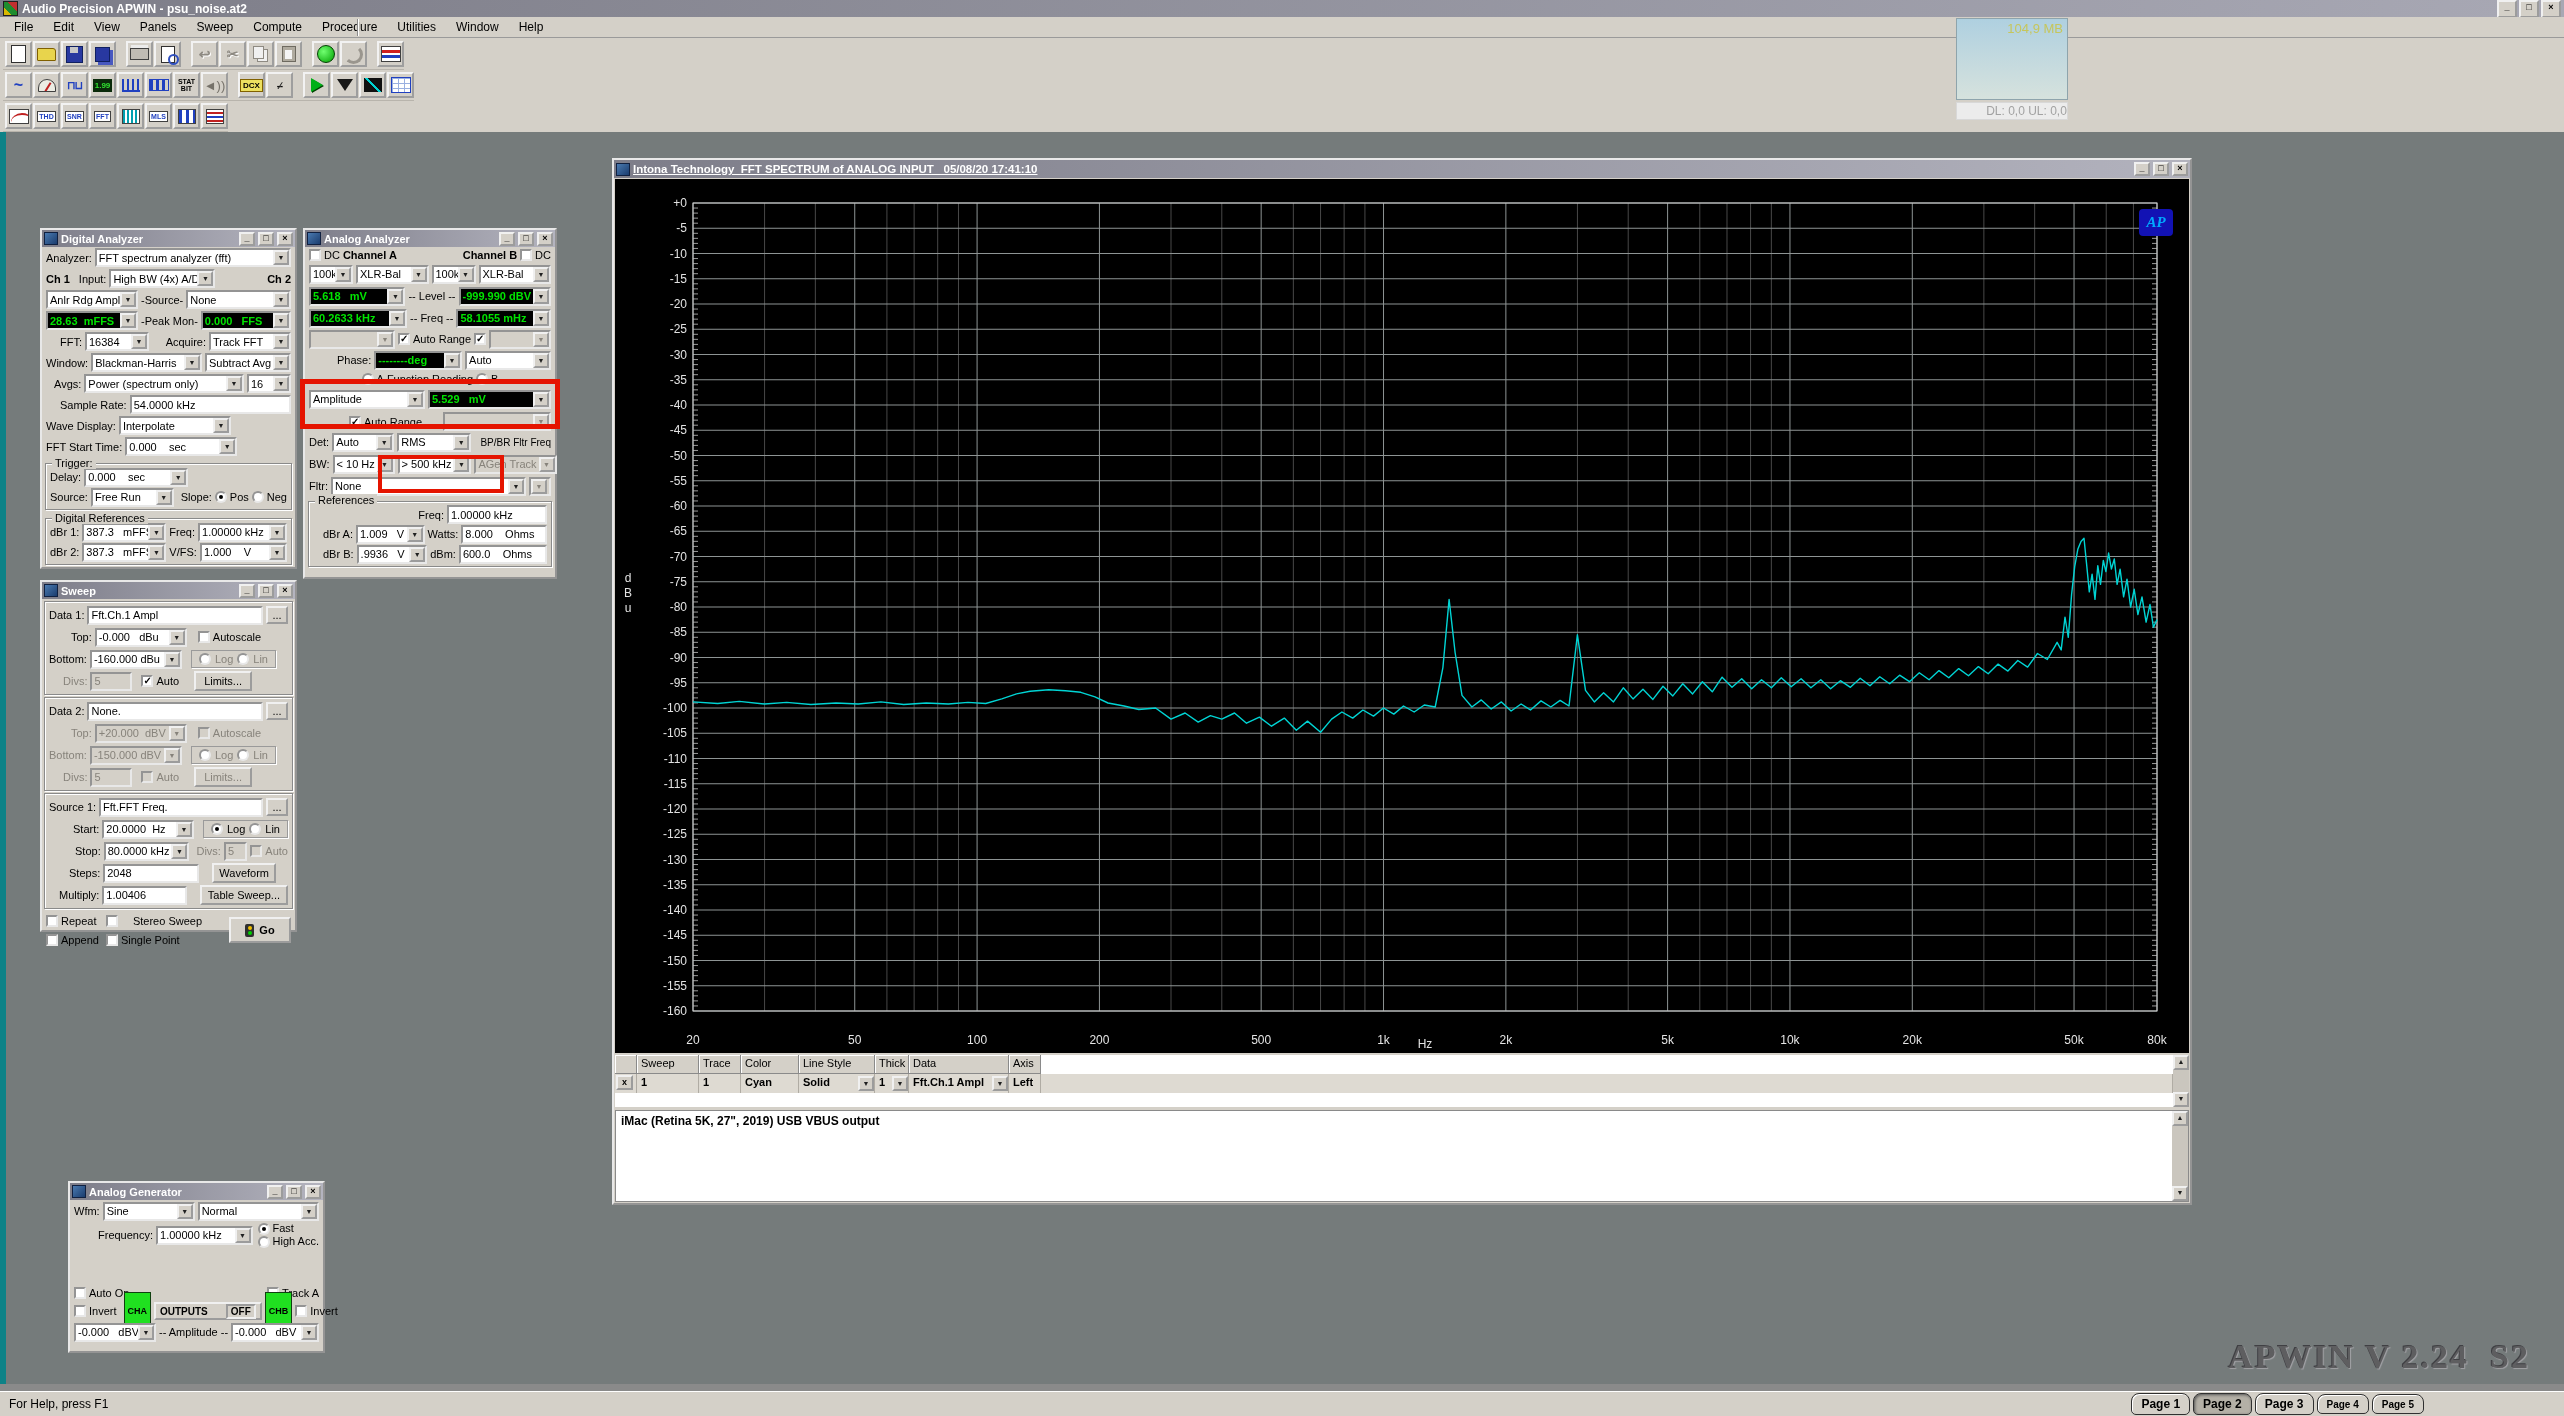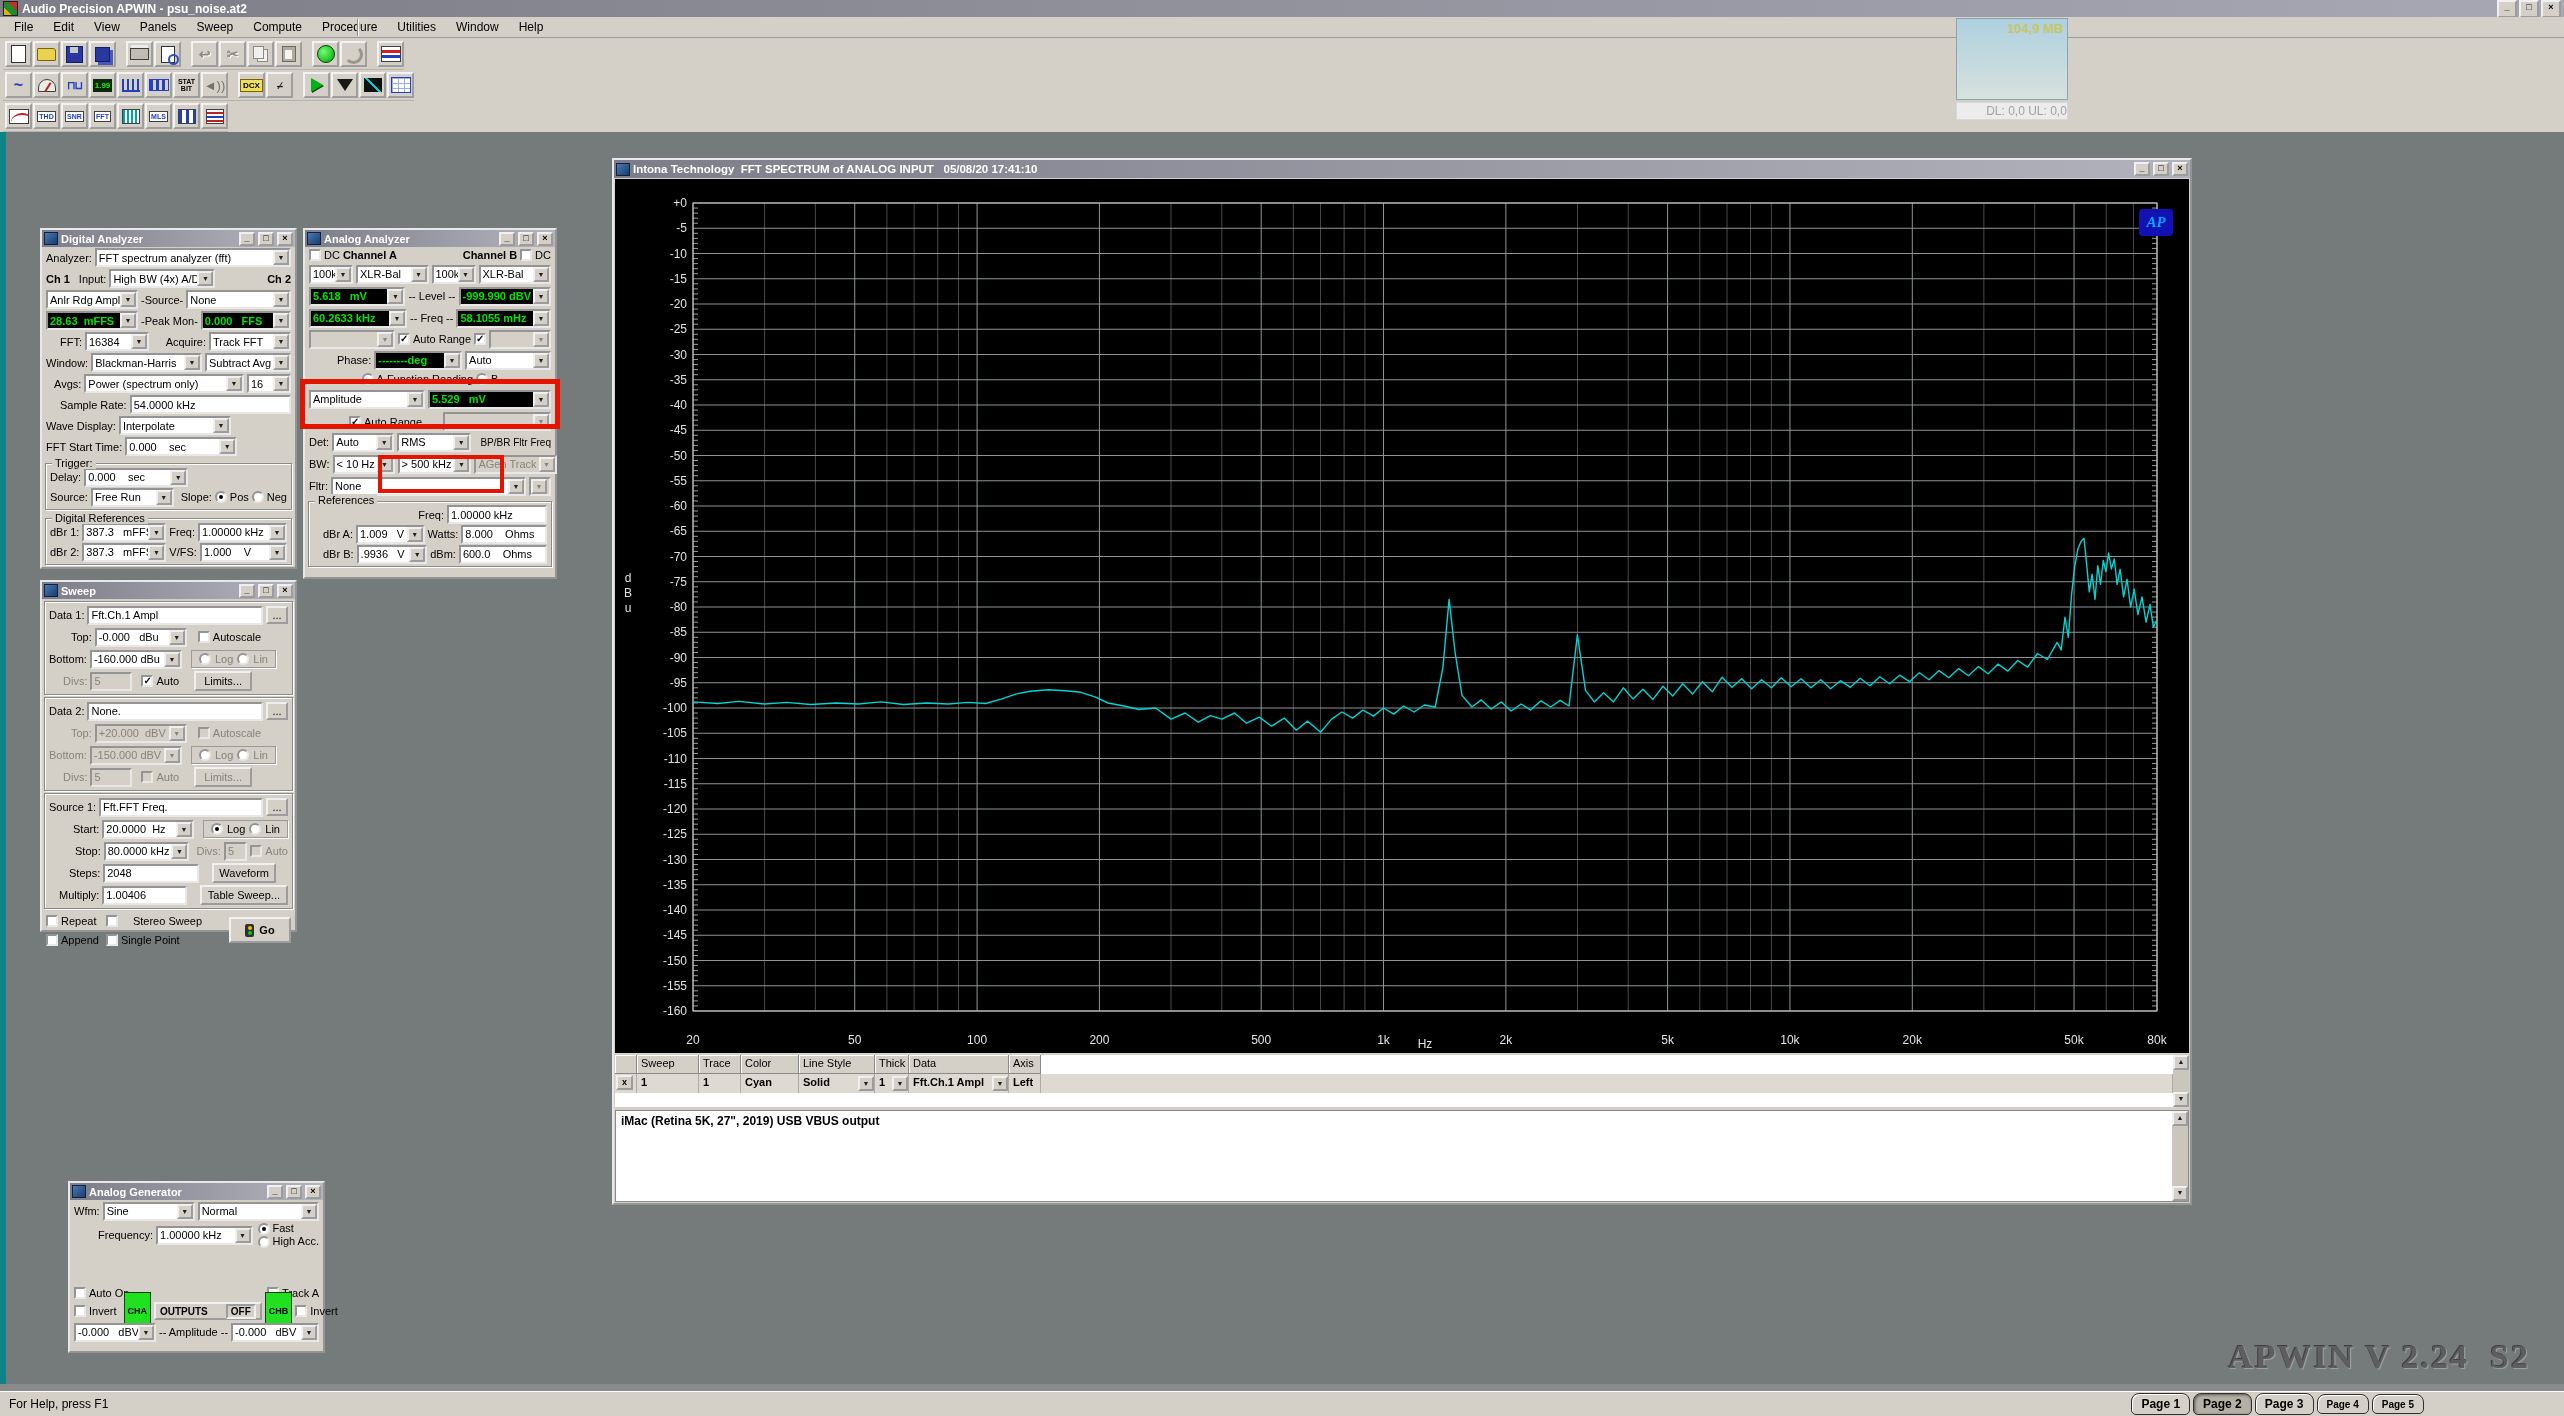--- a/index.html
+++ b/index.html
@@ -78,21 +78,21 @@
   .frameband{position:absolute;left:0;top:1384px;width:2564px;height:7px;background:#8a8a8a;}
   .statusbar{position:absolute;left:0;top:1391px;width:2564px;height:25px;background:#d4d0c8;
     border-top:1px solid #fff;display:flex;align-items:center;padding-left:9px;font-size:12px;box-sizing:border-box;}
   .pagetabs{margin-left:auto;margin-right:140px;display:flex;gap:3px;align-items:center;}
   .ptab{height:20px;padding:0 9px;background:#d4d0c8;border:1px solid #303030;border-radius:8px 8px 5px 5px;
     font-weight:bold;font-size:12px;display:flex;align-items:center;box-shadow:inset 1px 1px 0 #fff;}
   .ptab.active{background:#b4b0a6;box-shadow:inset 1px 1px 3px #555;}
   .ptab.small{font-size:10px;height:18px;}
   
   .netwidget{position:absolute;left:1956px;top:18px;width:112px;z-index:60;}
-  .nw-box{height:80px;background:linear-gradient(#afd0e0,#d6e2dd);border:1px solid #8ea4ac;position:relative;font-weight:bold;}
+  .nw-box{height:80px;background:linear-gradient(#afd0e0,#d6e2dd);border:1px solid #8ea4ac;position:relative;}
   .nw-val{position:absolute;right:4px;top:2px;color:#c6c65c;font-size:13px;}
   .nw-strip{margin-top:2px;height:16px;background:#ececec;color:#a2a2a2;font-size:12px;
     display:flex;align-items:center;justify-content:center;border:1px solid #d8d8d8;padding-left:29px;}
   
   .panel{position:absolute;background:#d4d0c8;border:2px outset #e8e8e8;box-sizing:border-box;}
   .pt{height:17px;background:linear-gradient(90deg,#7d7d89,#b4b4bf);display:flex;align-items:center;
     gap:3px;padding:0 2px;color:#fff;font-weight:bold;font-size:11px;}
   .pt .ico{width:12px;height:11px;background:linear-gradient(135deg,#4a7ab0,#1a3c6e);border:1px solid #102040;}
   .pt .sp{flex:1;}
   .pbtn{width:16px;height:14px;background:#d4d0c8;border:2px outset #f0f0f0;font-size:9px;line-height:9px;
@@ -128,21 +128,21 @@
   .offlbl{background:#d4d0c8;border:2px inset #f0f0f0;padding:0 3px;margin-left:18px;font-weight:bold;}
   .tl{width:9px;height:13px;background:#303030;border-radius:2px;display:inline-block;position:relative;margin-right:5px;}
   .tl::before{content:"";position:absolute;left:2.5px;top:2px;width:4px;height:4px;border-radius:50%;background:#f0c000;}
   .tl::after{content:"";position:absolute;left:2.5px;top:7.5px;width:4px;height:4px;border-radius:50%;background:#00d000;}
   .redbox{position:absolute;border:5px solid #e51400;background:transparent;pointer-events:none;z-index:40;}
   
   .gwin{position:absolute;left:606px;top:26px;width:1580px;height:1047px;background:#d4d0c8;
     border:2px outset #e8e8e8;box-sizing:border-box;}
   .gtitle{height:18px;margin:0;background:linear-gradient(90deg,#7d7d89,#b2b2bd);display:flex;
     align-items:center;gap:3px;padding:0 2px;color:#fff;font-weight:bold;font-size:11.5px;}
-  .gtitle .txt{white-space:pre;}
+  .gtitle .txt{white-space:pre;text-decoration:underline;}
   .gblack{position:absolute;left:1px;top:19px;width:1574px;height:874px;background:#000;}
   .ylab{position:absolute;width:56px;text-align:right;color:#e2e2e2;font-size:12px;}
   .xlab{position:absolute;color:#e5e5e5;font-size:12px;transform:translateX(-50%);top:854px;}
   .hzlab{position:absolute;color:#e2e2e2;font-size:12px;transform:translateX(-50%);top:858px;}
   .dbu{position:absolute;left:6px;top:392px;color:#e2e2e2;font-size:12px;line-height:15px;text-align:center;width:14px;}
   .aplogo{position:absolute;left:1524px;top:30px;width:34px;height:27px;background:#1212b4;border-radius:4px;
     color:#00a8ff;font-style:italic;font-weight:bold;font-size:15px;font-family:"Liberation Serif",serif;
     display:flex;align-items:center;justify-content:center;}
   .gtable{position:absolute;left:1px;top:895px;width:1574px;height:52px;background:#fff;display:flex;}
   .gt-cols{flex:1;}

